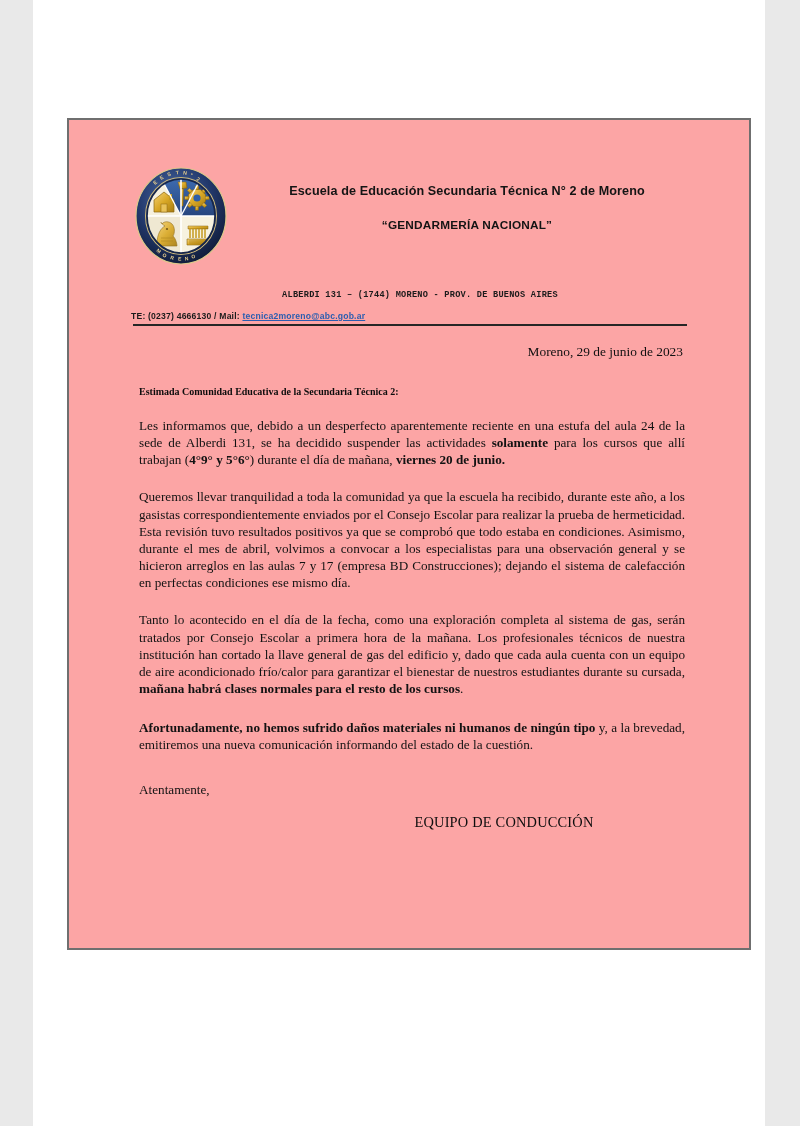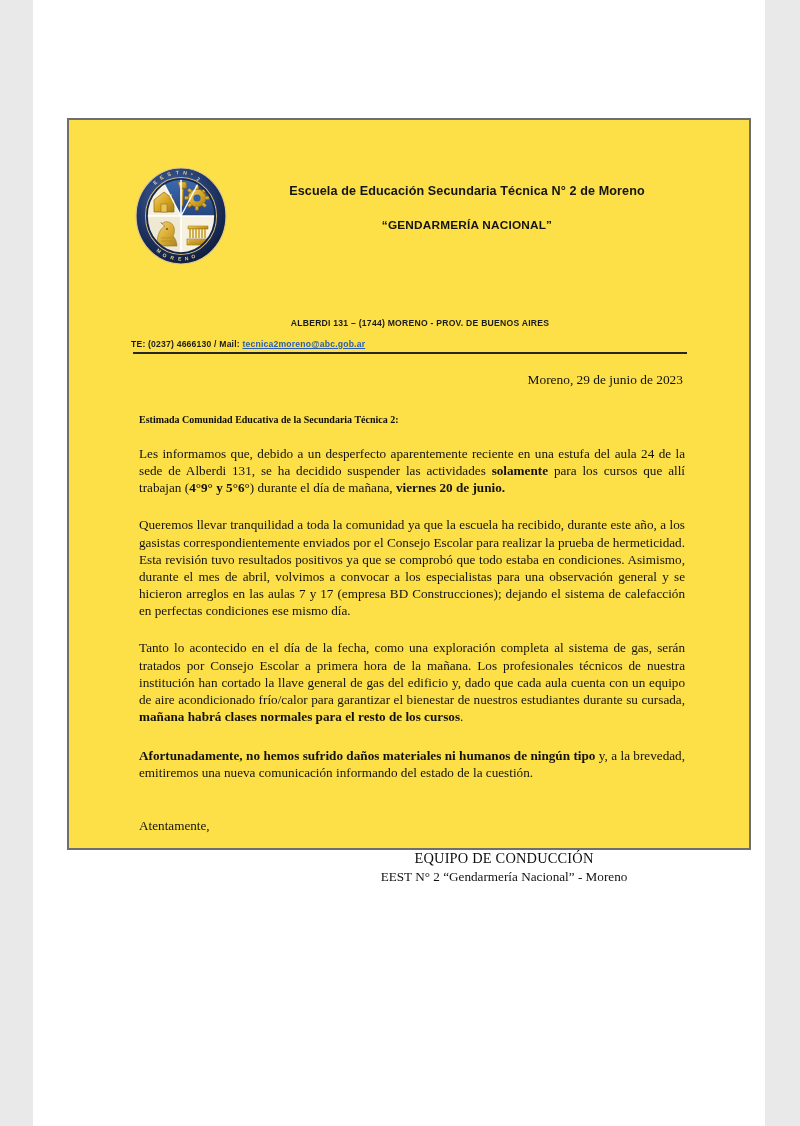--- a/index.html
+++ b/index.html
@@ -38,24 +38,24 @@
     background: #ffffff;
     position: relative;
   }
 
   
   .doc-sheet {
     position: absolute;
     left: 34px;
     top: 118px;
     width: 684px;
-    height: 732px;
+    height: 832px;
     box-sizing: border-box;
     border: 2px solid #6f6f6f;
-    background: #fde047;
+    background: #fca5a5;
     padding: 0;
   }
   .doc-inner {
     position: absolute;
     left: 0;
     top: 0;
     right: 0;
     bottom: 0;
     padding: 44px 62px 0 62px;
     box-sizing: border-box;
@@ -89,26 +89,26 @@
     font-family: "Liberation Sans", "DejaVu Sans", sans-serif;
     font-size: 11.8px;
     font-weight: bold;
     color: #141414;
     margin-top: 19px;
     letter-spacing: 0.2px;
   }
 
   .addr-line {
     text-align: center;
-    font-family: Liberation Sans, sans-serif;
+    font-family: Liberation Mono, monospace;
     font-size: 8.6px;
     font-weight: bold;
     color: #1b1b1b;
     letter-spacing: 0.25px;
-    margin-top: 52px;
+    margin-top: 24px;
     padding-left: 22px;
   }
   .contact-line {
     text-align: left;
     font-family: "Liberation Sans", "DejaVu Sans", sans-serif;
     font-size: 8.6px;
     font-weight: bold;
     color: #1b1b1b;
     letter-spacing: 0.2px;
     margin-top: 11px;
@@ -158,21 +158,21 @@
     padding-left: 8px;
     padding-right: 2px;
     text-justify: inter-word;
   }
   .para b { font-weight: bold; }
   .para.tight { margin-top: 22px; }
 
   .closing {
     font-size: 13.2px;
     color: #121212;
-    margin-top: 36px;
+    margin-top: 28px;
     padding-left: 8px;
   }
   .signature {
     margin-top: 16px;
     text-align: center;
     padding-left: 190px;
   }
   .sig-title {
     font-size: 14.4px;
     font-weight: normal;
@@ -342,21 +342,20 @@
         <p class="para">Queremos llevar tranquilidad a toda la comunidad ya que la escuela ha recibido, durante este año, a los gasistas correspondientemente enviados por el Consejo Escolar para realizar la prueba de hermeticidad. Esta revisión tuvo resultados positivos ya que se comprobó que todo estaba en condiciones. Asimismo, durante el mes de abril, volvimos a convocar a los especialistas para una observación general y se hicieron arreglos en las aulas 7 y 17 (empresa BD Construcciones); dejando el sistema de calefacción en perfectas condiciones ese mismo día.</p>
 
         <p class="para"><span>Tanto lo acontecido en el día de la fecha, como una exploración completa al sistema de gas, serán tratados por Consejo Escolar a primera hora de la mañana. Los profesionales técnicos de nuestra institución han cortado la llave general de gas del edificio y, dado que cada aula cuenta con un equipo de aire acondicionado frío/calor para garantizar el bienestar de nuestros estudiantes durante su cursada, </span><b>mañana habrá clases normales para el resto de los cursos</b><span>.</span></p>
 
         <p class="para tight"><b>Afortunadamente, no hemos sufrido daños materiales ni humanos de ningún tipo</b><span> y, a la brevedad, emitiremos una nueva comunicación informando del estado de la cuestión.</span></p>
 
         <div class="closing">Atentamente,</div>
 
         <div class="signature">
           <div class="sig-title">EQUIPO DE CONDUCCIÓN</div>
-          <div class="sig-sub">EEST N° 2 “Gendarmería Nacional” - Moreno</div>
         </div>
 
       </div>
     </div>
 
   </div>
 
   <div class="strip-right"></div>
 </div>
 

